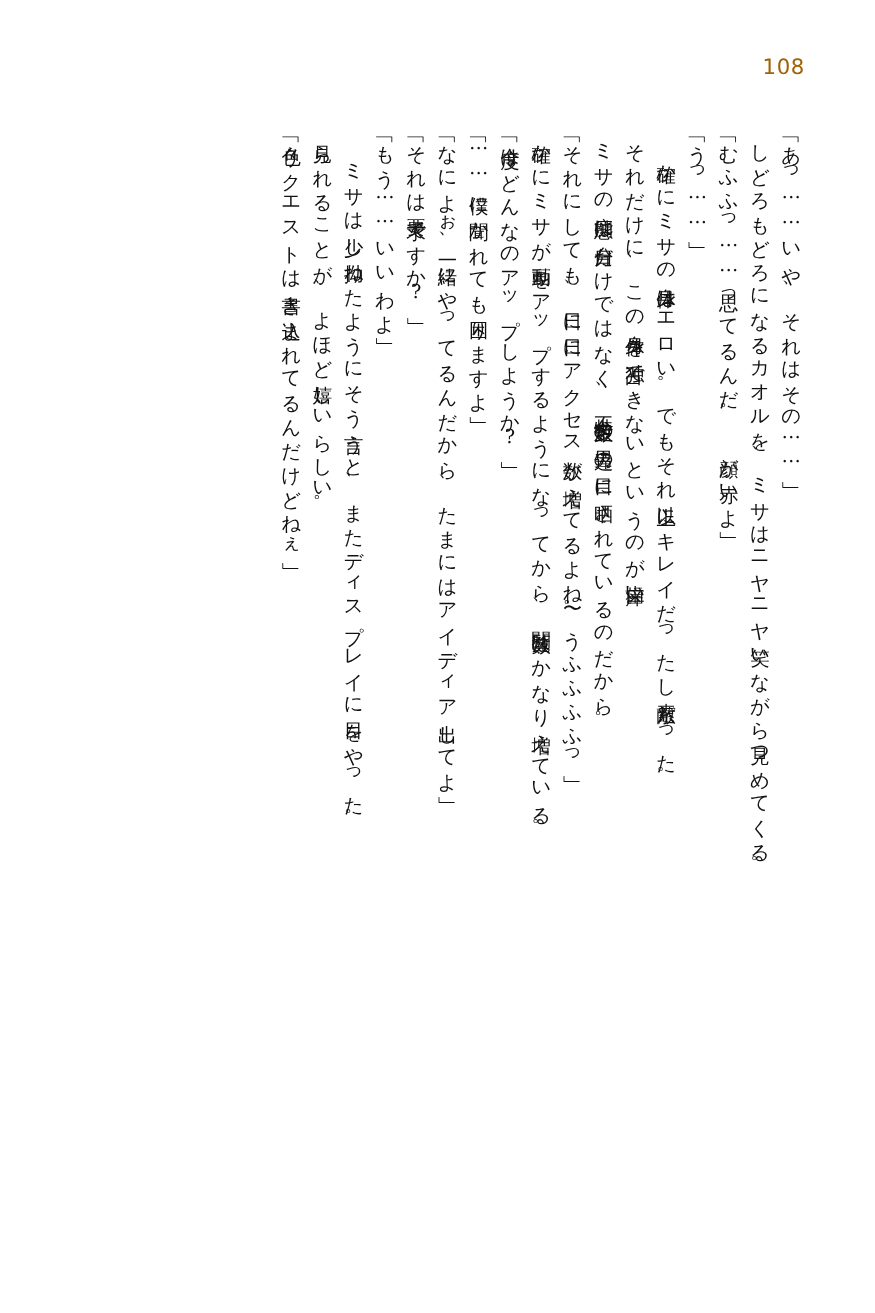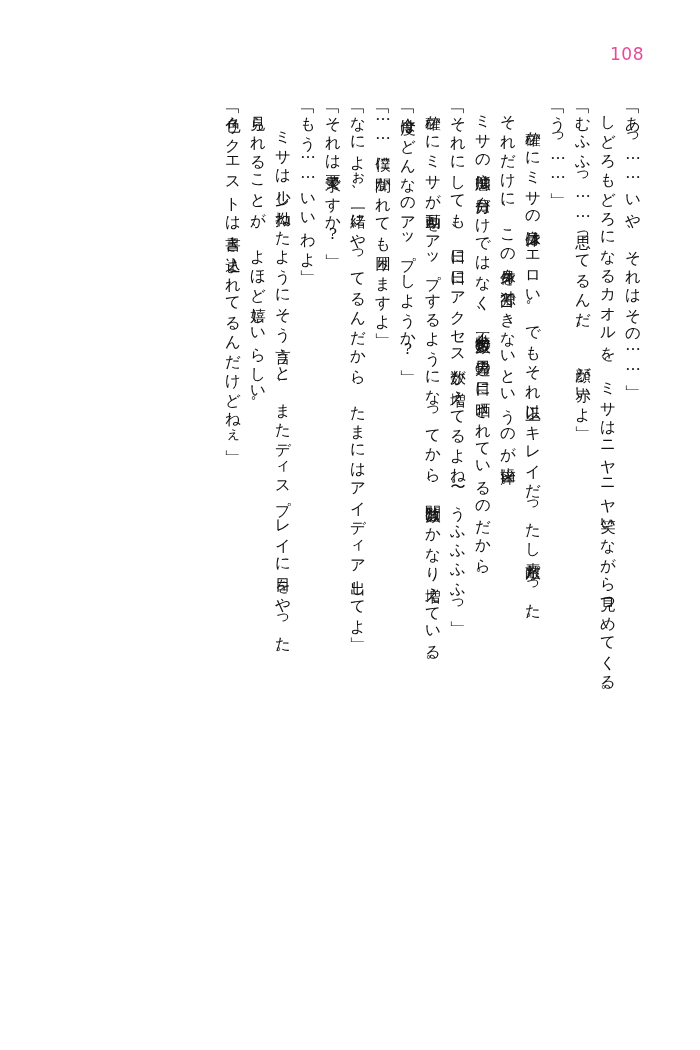--- a/index.html
+++ b/index.html
@@ -24,21 +24,21 @@
     background: #ffffff;
   }
   
   #page-number {
     position: absolute;
     top: 44px;
     right: 56px;
     font-size: 17px;
     letter-spacing: 0.5px;
     font-family: "DejaVu Sans", "Liberation Sans", sans-serif;
-    color: #ec4899;
+    color: #a16207;
   }
   
   #text-block {
     position: absolute;
     top: 104px;
     left: 64px;
     width: 576px;
     height: 830px;
     display: flex;
     flex-direction: row-reverse;

